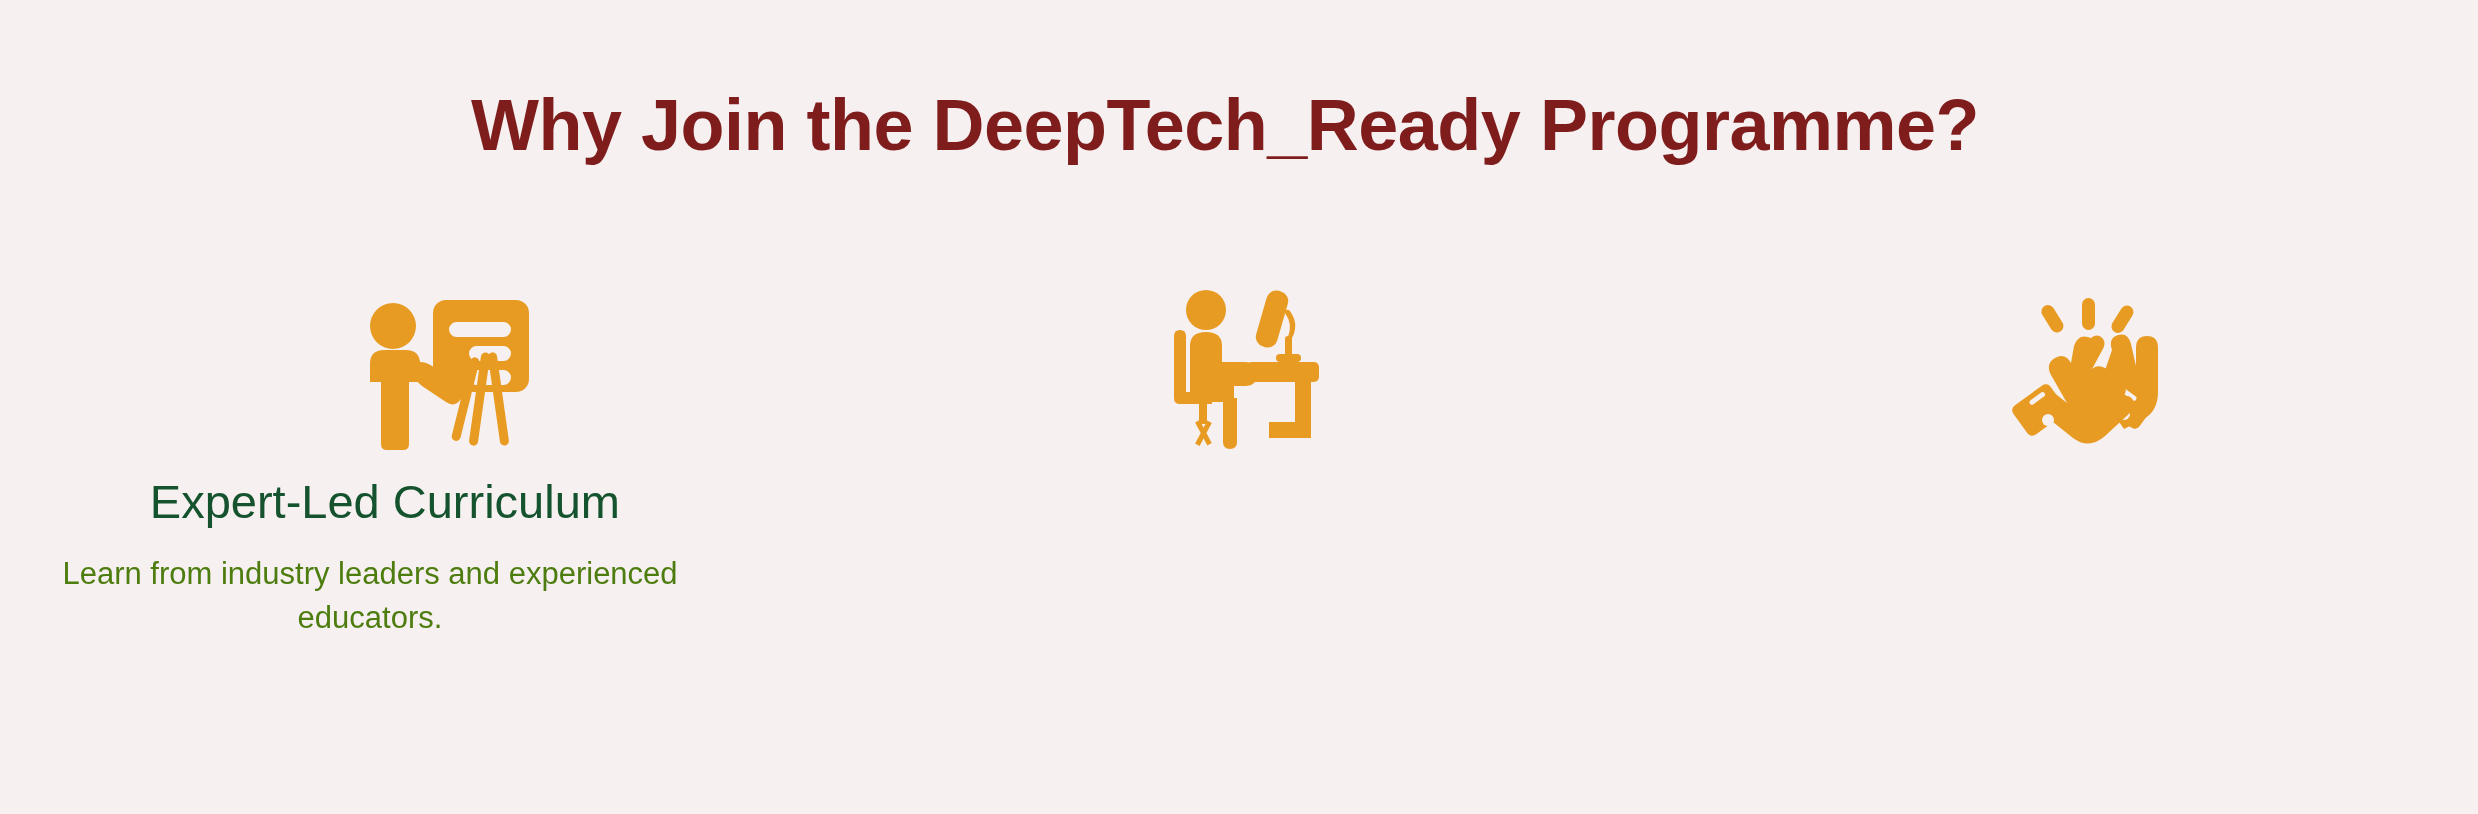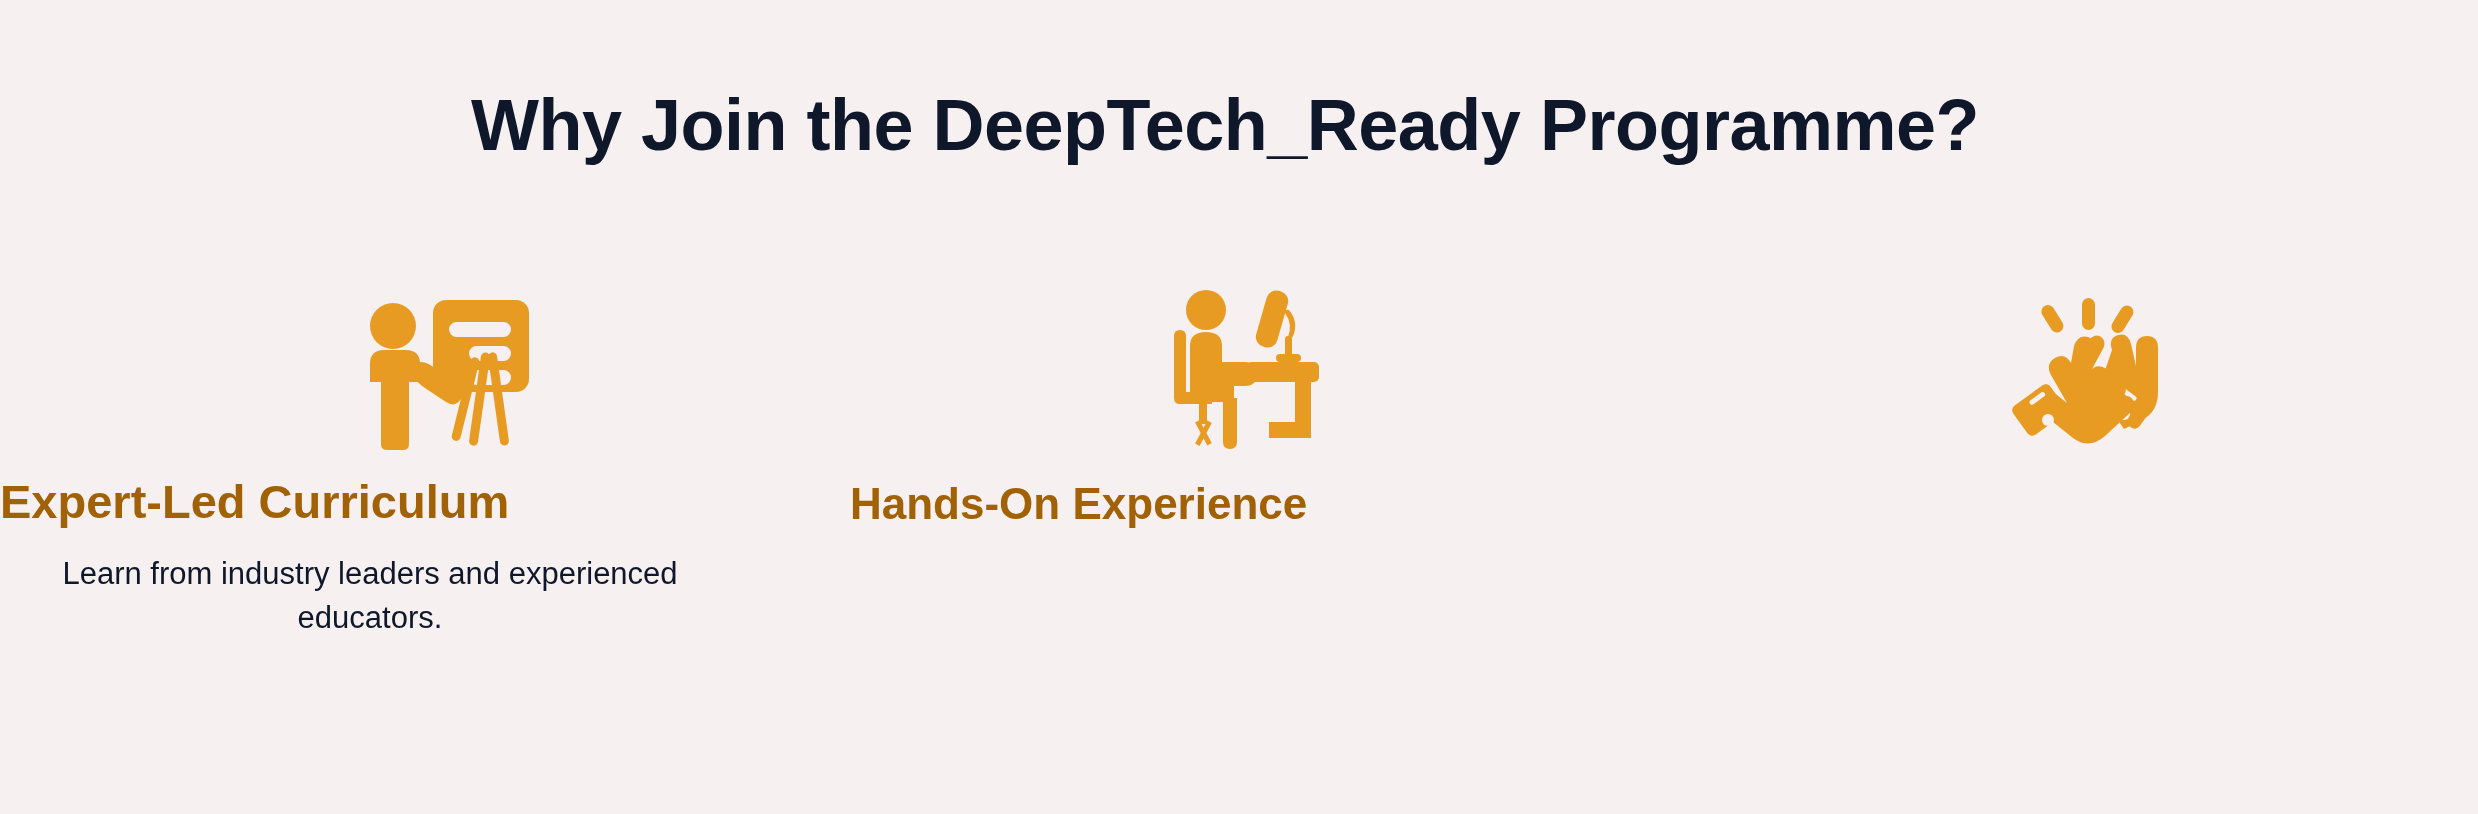--- a/index.html
+++ b/index.html
@@ -25,21 +25,21 @@
   .section-title {
     position: absolute;
     left: 0;
     top: 38px;
     width: 2450px;
     text-align: center;
     font-size: 72px;
     font-weight: bold;
     line-height: 1.1;
     letter-spacing: -0.5px;
-    color: #0f172a;
+    color: #7f1d1d;
     white-space: nowrap;
   }
 
   
   .features {
     position: absolute;
     left: 0;
     top: 280px;
     width: 2478px;
     display: flex;
@@ -60,41 +60,41 @@
     align-items: flex-end;
     height: 170px;
   }
   .feature-1 .icon-wrap { padding-left: 130px; }
   .feature-2 .icon-wrap { padding-left: 90px; }
   .feature-3 .icon-wrap { padding-left: 60px; }
 
   .icon-svg { display: block; }
 
   .feature-heading {
-    text-align: left;
+    text-align: right;
     font-size: 44px;
-    font-weight: bold;
-    color: #a16207;
+    font-weight: normal;
+    color: #14532d;
     line-height: 1.2;
     margin-top: 28px;
     white-space: nowrap;
   }
   .feature-1 .feature-heading {
     font-size: 47px;
     margin-top: 24px;
     padding-right: 140px;
   }
   .feature-2 .feature-heading { padding-left: 90px; }
   .feature-3 .feature-heading { padding-left: 60px; }
 
   .feature-body {
     text-align: center;
     font-size: 31px;
     font-weight: normal;
-    color: #0f172a;
+    color: #4d7c0f;
     line-height: 1.42;
     margin-top: 22px;
   }
   .feature-1 .feature-body {
     width: 740px;
     margin-left: 0px;
     padding-right: 130px;
   }
   .feature-2 .feature-body {
     width: 700px;
@@ -171,21 +171,20 @@
 
             <rect x="96" y="2" width="22" height="58" rx="10" transform="rotate(16 107 31)"></rect>
 
             <path d="M124 22 q10 12 4 26 q-2 5-5 1 q5-13-3-24 q-2-4 4-3 z"></path>
 
             <rect x="120" y="48" width="7" height="20" rx="3"></rect>
             <rect x="111" y="66" width="25" height="8" rx="4"></rect>
           </g>
         </svg>
       </div>
-      <div class="feature-heading">Hands-On Experience</div>
     </div>
 
     <div class="feature feature-3">
       <div class="icon-wrap">
         <svg class="icon-svg" width="162" height="154" viewBox="0 0 162 154" aria-hidden="true">
           <g fill="#e89b22">
 
             <rect x="38" y="8" width="13" height="30" rx="6.5" transform="rotate(-32 44 23)"></rect>
             <rect x="74" y="2" width="13" height="32" rx="6.5"></rect>
             <rect x="108" y="8" width="13" height="30" rx="6.5" transform="rotate(32 114 23)"></rect>

